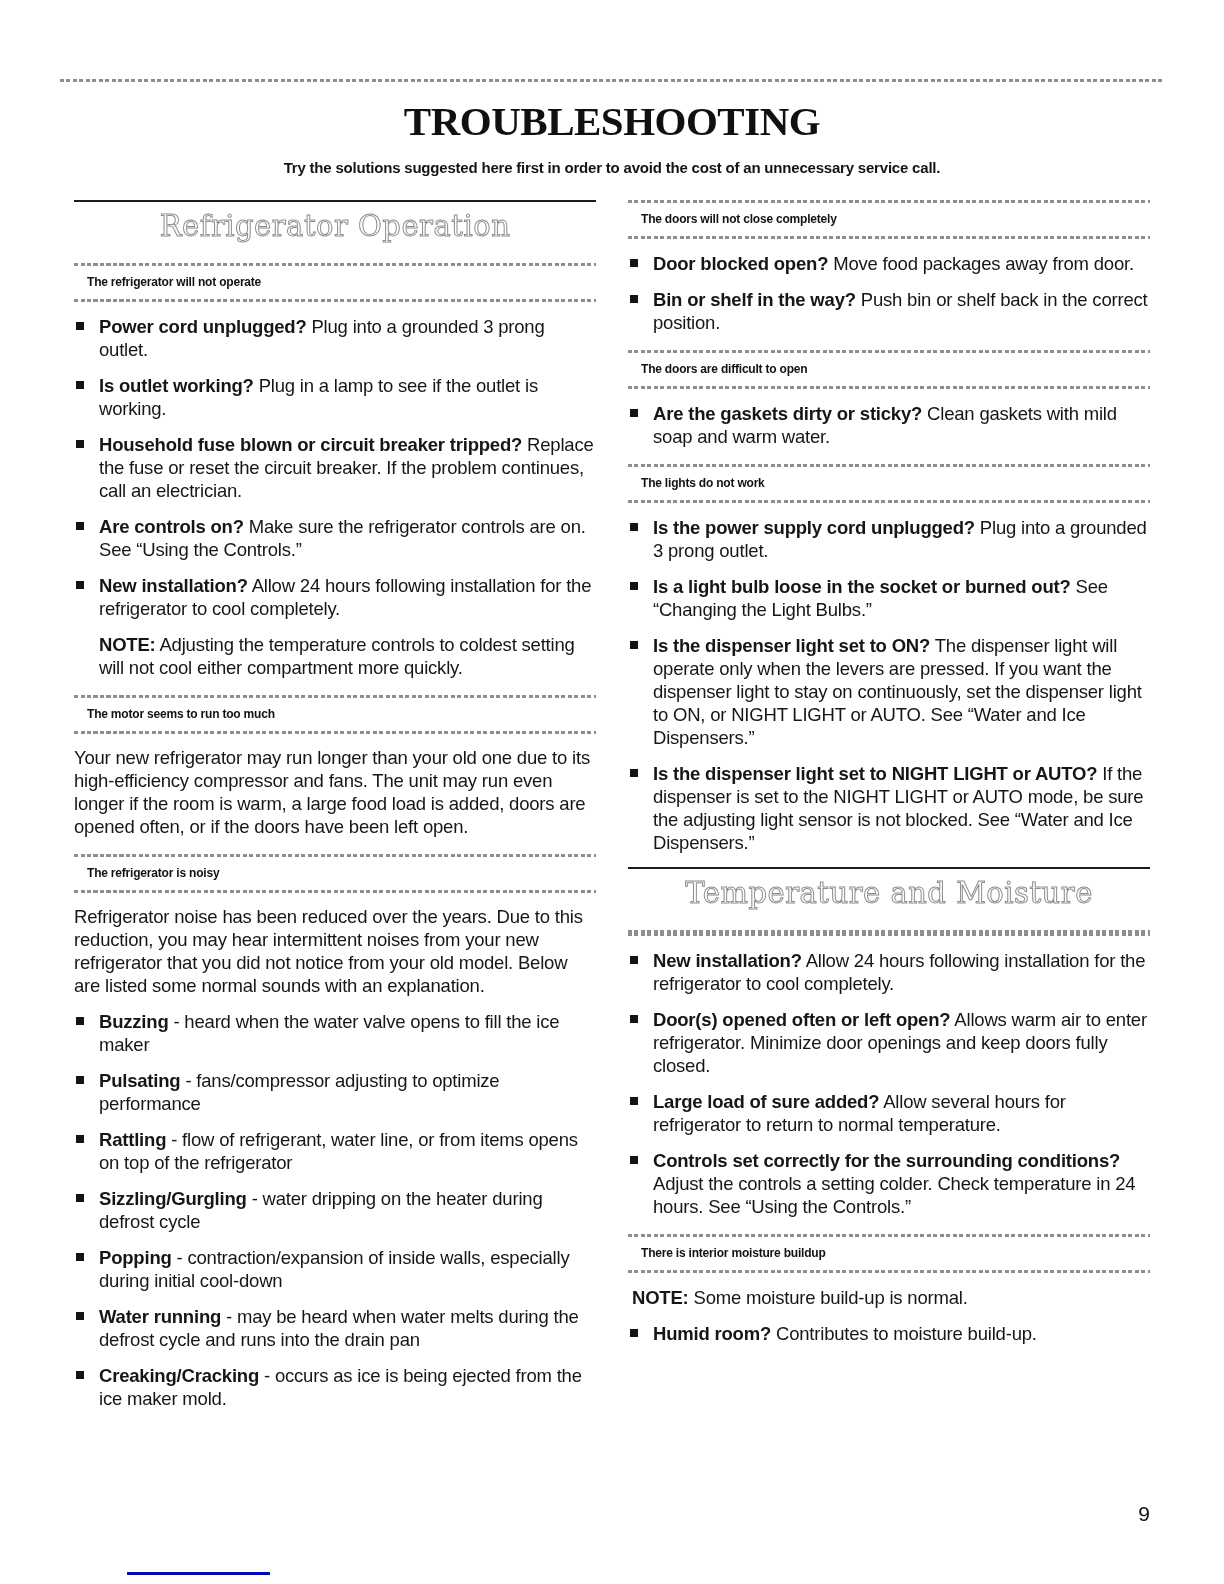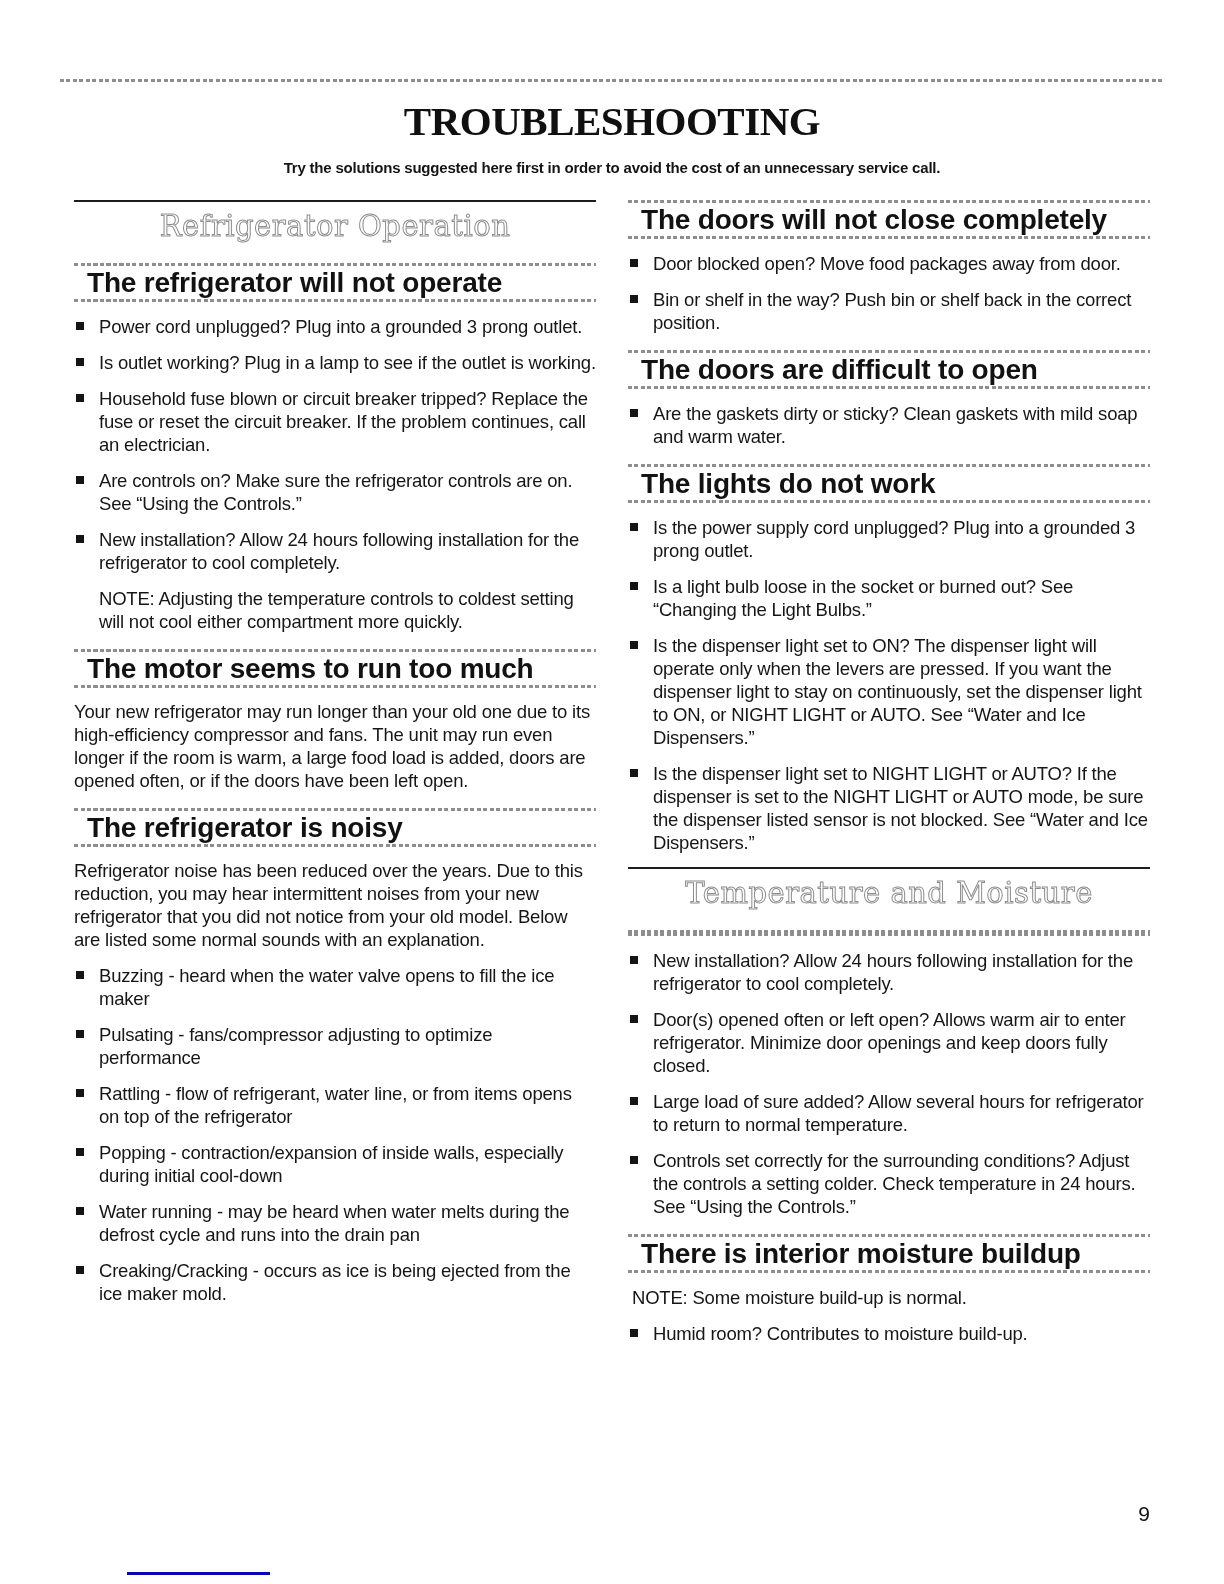--- a/index.html
+++ b/index.html
@@ -73,40 +73,40 @@
     font-size: 29px;
     padding: 13px 0 9px 0;
     color: #9a9a9a;
     -webkit-text-fill-color: rgba(255,255,255,0.15);
     -webkit-text-stroke: 1px #8d8d8d;
     letter-spacing: 0.5px;
   }
   .subheading-block { margin-top: 16px; margin-bottom: 12px; }
   .subheading {
     font-weight: bold;
-    font-size: 28px;
+    font-size: 12px;
     letter-spacing: -0.2px;
     padding: 5px 0 5px 13px;
     color: #121212;
   }
   .bullet-item {
     position: relative;
     padding-left: 25px;
     margin: 13px 0;
   }
   .bullet-marker {
     position: absolute;
     left: 2px;
     top: 7px;
     width: 8px;
     height: 8px;
     background: #141414;
     display: inline-block;
   }
-  .term { font-weight: normal; }
+  .term { font-weight: bold; }
   .note { margin: 13px 4px; }
   .note.indent { margin-left: 25px; }
   .paragraph { margin: 12px 0; }
 
   .page-number {
     position: absolute;
     right: 74px;
     top: 1502px;
     font-size: 21px;
     color: #111111;
@@ -151,20 +151,21 @@
         <div class="paragraph">Your new refrigerator may run longer than your old one due to its high-efficiency compressor and fans. The unit may run even longer if the room is warm, a large food load is added, doors are opened often, or if the doors have been left open.</div>
         <div class="subheading-block">
           <div class="rule-dotted"></div>
           <div class="subheading">The refrigerator is noisy</div>
           <div class="rule-dotted"></div>
         </div>
         <div class="paragraph">Refrigerator noise has been reduced over the years. Due to this reduction, you may hear intermittent noises from your new refrigerator that you did not notice from your old model. Below are listed some normal sounds with an explanation.</div>
         <div class="bullet-item"><span class="bullet-marker"></span><span class="term">Buzzing</span> <span>- heard when the water valve opens to fill the ice maker</span></div>
         <div class="bullet-item"><span class="bullet-marker"></span><span class="term">Pulsating</span> <span>- fans/compressor adjusting to optimize performance</span></div>
         <div class="bullet-item"><span class="bullet-marker"></span><span class="term">Rattling</span> <span>- flow of refrigerant, water line, or from items opens on top of the refrigerator</span></div>
+        <div class="bullet-item"><span class="bullet-marker"></span><span class="term">Sizzling/Gurgling</span> <span>- water dripping on the heater during defrost cycle</span></div>
         <div class="bullet-item"><span class="bullet-marker"></span><span class="term">Popping</span> <span>- contraction/expansion of inside walls, especially during initial cool-down</span></div>
         <div class="bullet-item"><span class="bullet-marker"></span><span class="term">Water running</span> <span>- may be heard when water melts during the defrost cycle and runs into the drain pan</span></div>
         <div class="bullet-item"><span class="bullet-marker"></span><span class="term">Creaking/Cracking</span> <span>- occurs as ice is being ejected from the ice maker mold.</span></div>
       </div>
     <div class="column">
         <div class="subheading-block">
           <div class="rule-dotted"></div>
           <div class="subheading">The doors will not close completely</div>
           <div class="rule-dotted"></div>
         </div>
@@ -177,21 +178,21 @@
         </div>
         <div class="bullet-item"><span class="bullet-marker"></span><span class="term">Are the gaskets dirty or sticky?</span> <span>Clean gaskets with mild soap and warm water.</span></div>
         <div class="subheading-block">
           <div class="rule-dotted"></div>
           <div class="subheading">The lights do not work</div>
           <div class="rule-dotted"></div>
         </div>
         <div class="bullet-item"><span class="bullet-marker"></span><span class="term">Is the power supply cord unplugged?</span> <span>Plug into a grounded 3 prong outlet.</span></div>
         <div class="bullet-item"><span class="bullet-marker"></span><span class="term">Is a light bulb loose in the socket or burned out?</span> <span>See “Changing the Light Bulbs.”</span></div>
         <div class="bullet-item"><span class="bullet-marker"></span><span class="term">Is the dispenser light set to ON?</span> <span>The dispenser light will operate only when the levers are pressed. If you want the dispenser light to stay on continuously, set the dispenser light to ON, or NIGHT LIGHT or AUTO. See “Water and Ice Dispensers.”</span></div>
-        <div class="bullet-item"><span class="bullet-marker"></span><span class="term">Is the dispenser light set to NIGHT LIGHT or AUTO?</span> <span>If the dispenser is set to the NIGHT LIGHT or AUTO mode, be sure the dispenser listed sensor is not blocked. See “Water and Ice Dispensers.”</span></div>
+        <div class="bullet-item"><span class="bullet-marker"></span><span class="term">Is the dispenser light set to NIGHT LIGHT or AUTO?</span> <span>If the dispenser is set to the NIGHT LIGHT or AUTO mode, be sure the adjusting light sensor is not blocked. See “Water and Ice Dispensers.”</span></div>
         <div class="section-header">
           <div class="rule-solid"></div>
           <div class="section-title">Temperature and Moisture</div>
         </div>
         <div class="subheading-block">
           <div class="rule-dotted"></div>
           <div class="rule-dotted"></div>
         </div>
         <div class="bullet-item"><span class="bullet-marker"></span><span class="term">New installation?</span> <span>Allow 24 hours following installation for the refrigerator to cool completely.</span></div>
         <div class="bullet-item"><span class="bullet-marker"></span><span class="term">Door(s) opened often or left open?</span> <span>Allows warm air to enter refrigerator. Minimize door openings and keep doors fully closed.</span></div>

